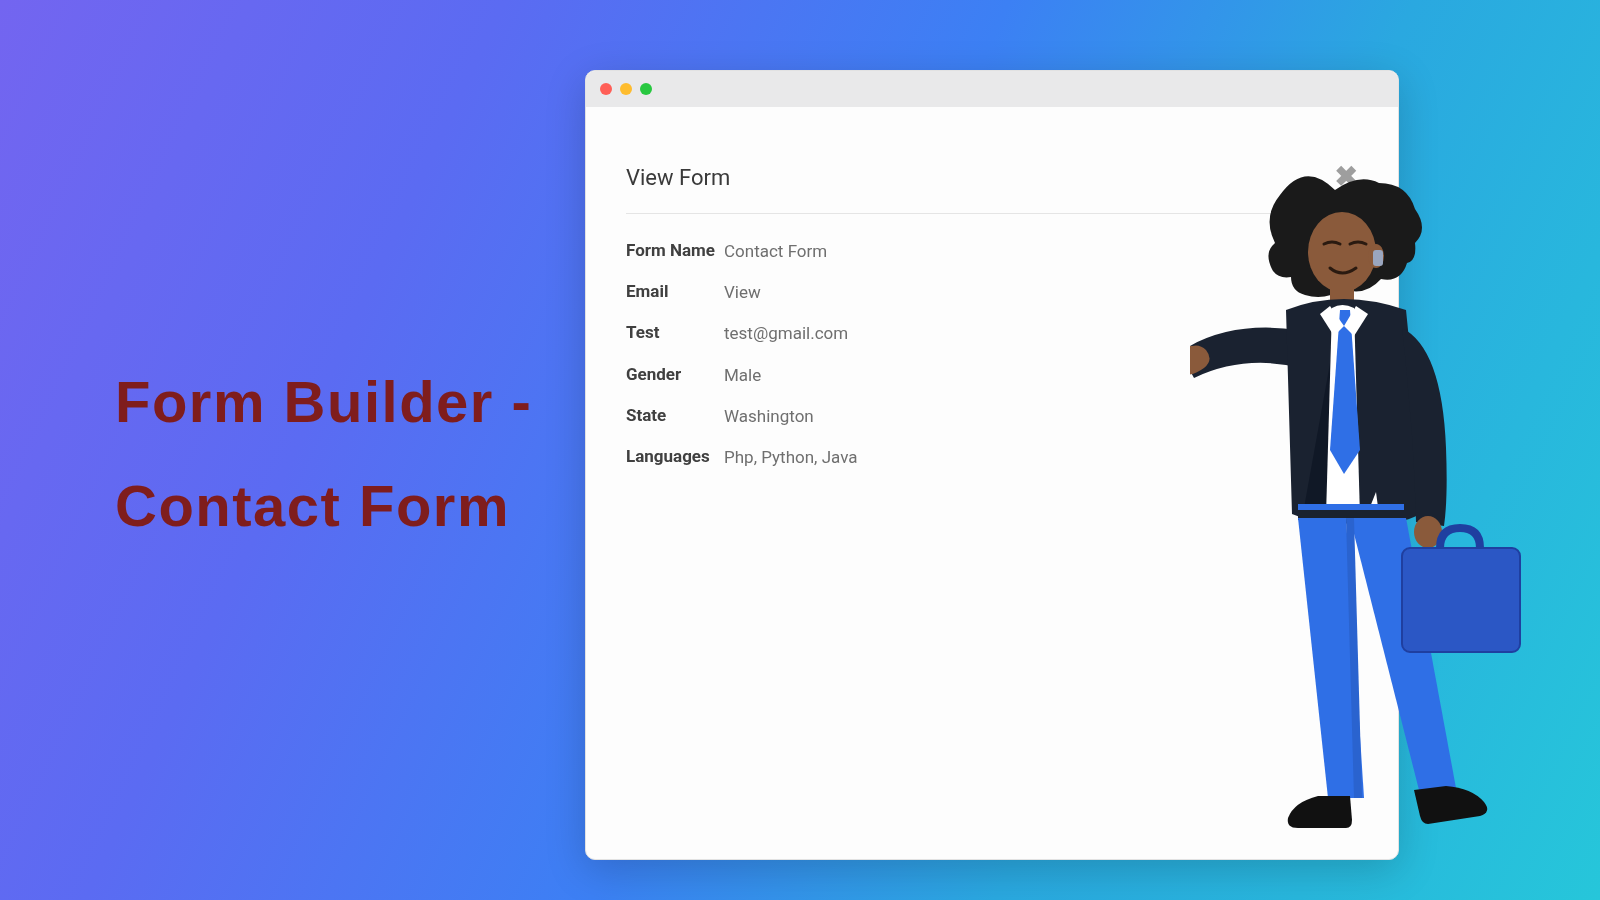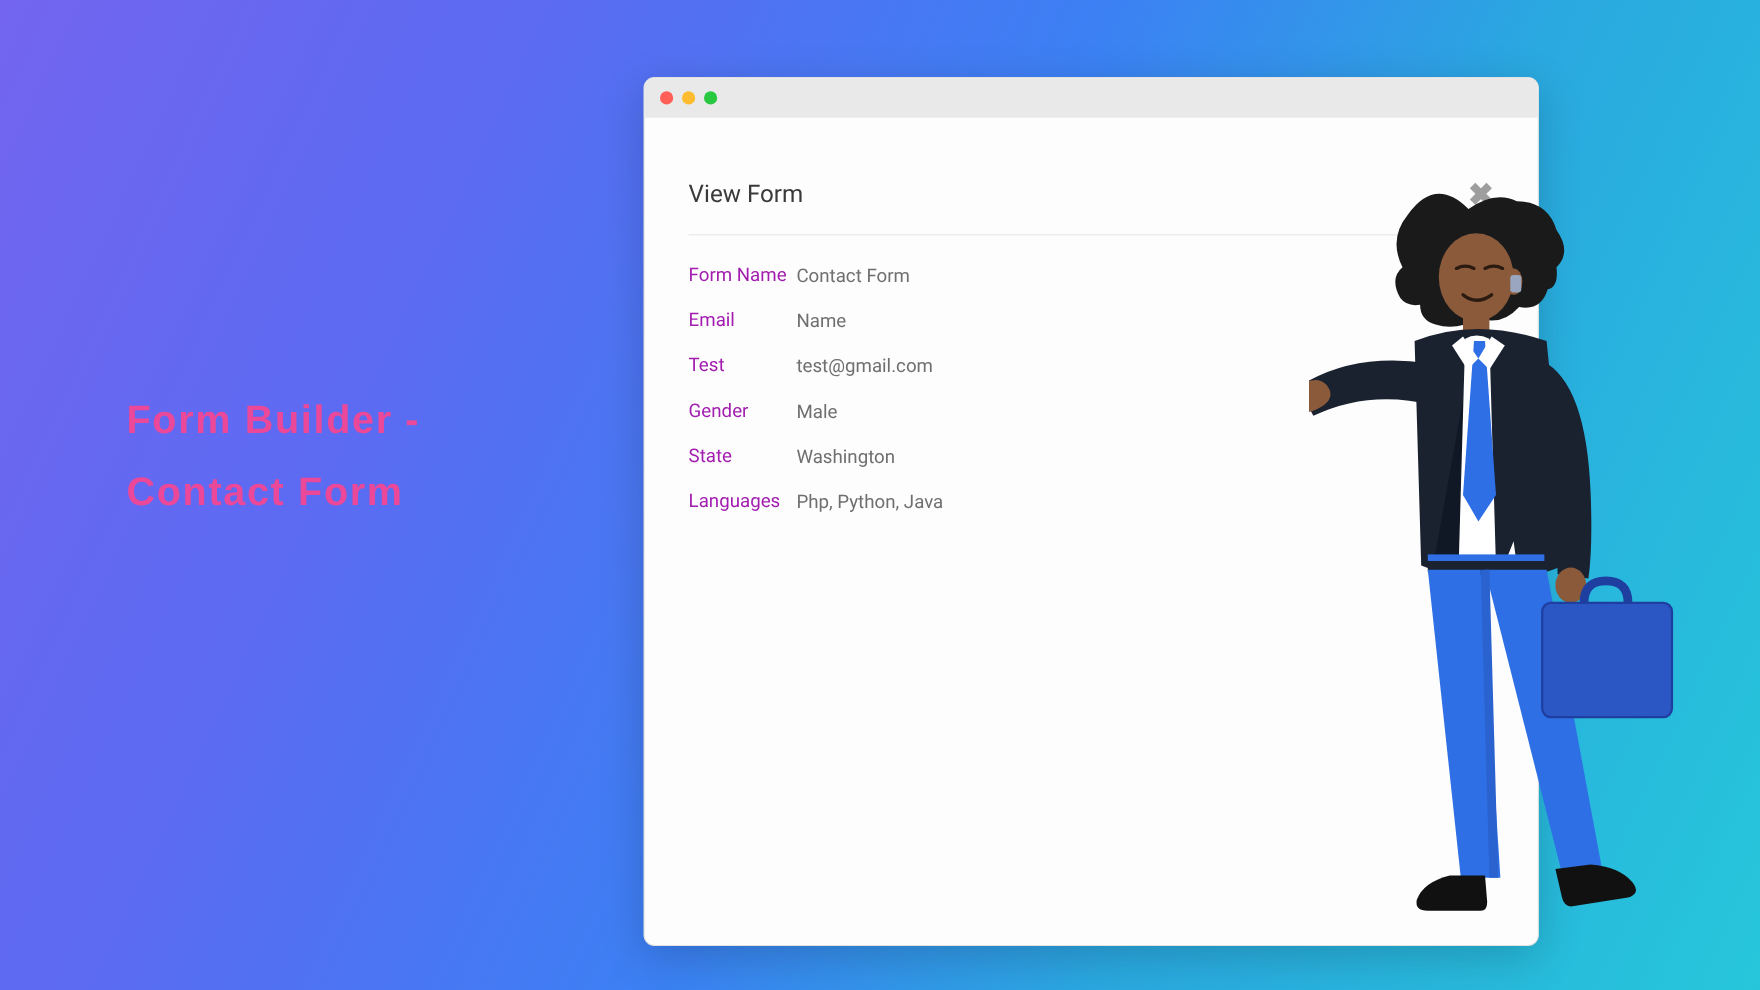--- a/index.html
+++ b/index.html
@@ -8,22 +8,22 @@
       height: 900px;
       background: linear-gradient(115deg, #7365f0 0%, #5b6bf2 25%, #3c80f4 50%, #2aa8e0 70%, #26c6da 100%);
       font-family: -apple-system, BlinkMacSystemFont, 'Segoe UI', Roboto, Helvetica, Arial, sans-serif;
       position: relative;
       overflow: hidden;
     }
     .hero-title {
       position: absolute;
       left: 115px;
       top: 350px;
-      color: #ec4899;
-      font-size: 36px;
+      color: #7f1d1d;
+      font-size: 58px;
       font-weight: 900;
       letter-spacing: 1.5px;
       line-height: 1.8;
       font-family: Arial Black, Arial, sans-serif;
     }
     .window {
       position: absolute;
       left: 585px;
       top: 70px;
       width: 814px;
@@ -73,22 +73,22 @@
     }
     .row {
       display: flex;
       align-items: flex-start;
       margin-bottom: 14px;
       font-size: 17px;
     }
     .row .label {
       width: 98px;
       flex-shrink: 0;
-      font-weight: 400;
-      color: #a21caf;
+      font-weight: 700;
+      color: #404040;
       line-height: 1.5;
     }
     .row .value {
       color: #6f6f6f;
       line-height: 1.6;
       flex: 1;
     }
     
     .man {
       position: absolute;
@@ -118,21 +118,21 @@
       <div class="modal-title">View Form</div>
       <div class="close-icon">✖</div>
     </div>
     <div class="rows">
       <div class="row">
         <div class="label">Form Name</div>
         <div class="value">Contact Form</div>
       </div>
       <div class="row">
         <div class="label">Email</div>
-        <div class="value">Name</div>
+        <div class="value">View</div>
       </div>
       <div class="row">
         <div class="label">Test</div>
         <div class="value">test@gmail.com</div>
       </div>
       <div class="row">
         <div class="label">Gender</div>
         <div class="value">Male</div>
       </div>
       <div class="row">

